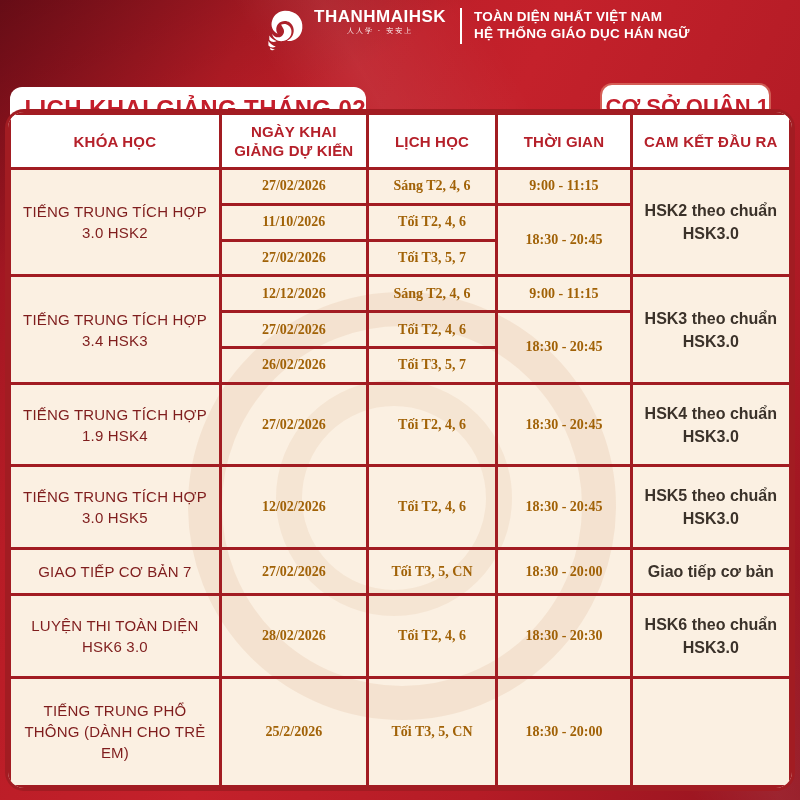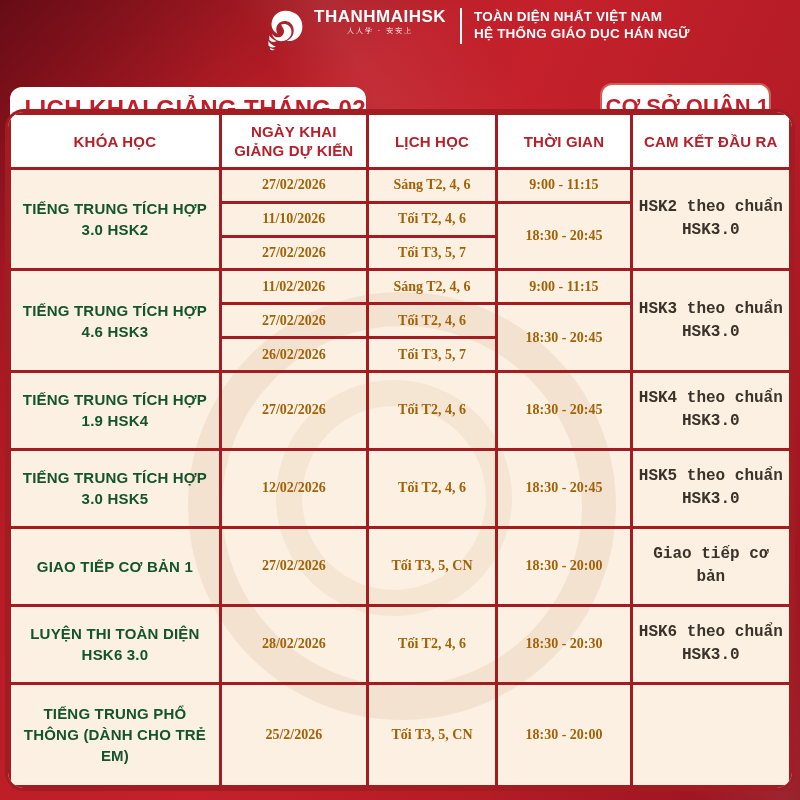--- a/index.html
+++ b/index.html
@@ -43,29 +43,29 @@
   .watermark::after{content:"";position:absolute;left:54px;top:54px;width:184px;height:184px;
     border:26px solid rgba(216,166,126,0.15);border-radius:50%;}
   table{border-collapse:collapse;width:100%;height:100%;table-layout:fixed;position:relative;}
   th,td{border:3px solid #a21c22;text-align:center;vertical-align:middle;padding:2px 6px;}
   th{
     background:#ffffff;color:#b5202a;font-size:15px;font-weight:bold;
     height:48px;letter-spacing:0.2px;line-height:19px;
   }
   td{background:transparent;}
   td.course{
-    color:#14532d;font-weight:bold;font-size:15px;line-height:21px;letter-spacing:0.2px;
+    color:#7f1d1d;font-weight:normal;font-size:15px;line-height:21px;letter-spacing:0.2px;
     font-family:"Liberation Sans",sans-serif;
   }
   td.date,td.sched,td.time{
     font-family:"Liberation Serif",serif;font-weight:bold;
     color:#a16207;font-size:14px;
   }
   td.outcome{
-    font-family:Liberation Mono, monospace;font-weight:bold;
+    font-family:Liberation Sans, sans-serif;font-weight:bold;
     color:#3b322a;font-size:16px;line-height:23px;
   }
 </style>
 </head>
 <body>
 
 <header class="brand">
   <div class="logo-icon">
     <svg viewBox="0 0 48 48" width="44" height="44" aria-hidden="true">
       <path d="M25 3 C38 3 45 12 44 22 C43 32 35 37 27 36 C33 33 36 27 34 21 C32 15 26 13 21 15 C16 17 14 23 17 28 C12 26 9 20 11 14 C13 7 19 3 25 3 Z" fill="#ffffff"></path>
@@ -126,22 +126,22 @@
         <td class="date">11/10/2026</td>
         <td class="sched">Tối T2, 4, 6</td>
         <td class="time" rowspan="2">18:30 - 20:45</td>
       </tr>
       <tr>
         <td class="date">27/02/2026</td>
         <td class="sched">Tối T3, 5, 7</td>
       </tr>
 
       <tr>
-        <td class="course" rowspan="3">TIẾNG TRUNG TÍCH HỢP 4.6 HSK3</td>
-        <td class="date">11/02/2026</td>
+        <td class="course" rowspan="3">TIẾNG TRUNG TÍCH HỢP 3.4 HSK3</td>
+        <td class="date">12/12/2026</td>
         <td class="sched">Sáng T2, 4, 6</td>
         <td class="time">9:00 - 11:15</td>
         <td class="outcome" rowspan="3">HSK3 theo chuẩn HSK3.0</td>
       </tr>
       <tr>
         <td class="date">27/02/2026</td>
         <td class="sched">Tối T2, 4, 6</td>
         <td class="time" rowspan="2">18:30 - 20:45</td>
       </tr>
       <tr>
@@ -159,21 +159,21 @@
 
       <tr>
         <td class="course">TIẾNG TRUNG TÍCH HỢP 3.0 HSK5</td>
         <td class="date">12/02/2026</td>
         <td class="sched">Tối T2, 4, 6</td>
         <td class="time">18:30 - 20:45</td>
         <td class="outcome">HSK5 theo chuẩn HSK3.0</td>
       </tr>
 
       <tr>
-        <td class="course">GIAO TIẾP CƠ BẢN 1</td>
+        <td class="course">GIAO TIẾP CƠ BẢN 7</td>
         <td class="date">27/02/2026</td>
         <td class="sched">Tối T3, 5, CN</td>
         <td class="time">18:30 - 20:00</td>
         <td class="outcome">Giao tiếp cơ bản</td>
       </tr>
 
       <tr>
         <td class="course">LUYỆN THI TOÀN DIỆN HSK6 3.0</td>
         <td class="date">28/02/2026</td>
         <td class="sched">Tối T2, 4, 6</td>

